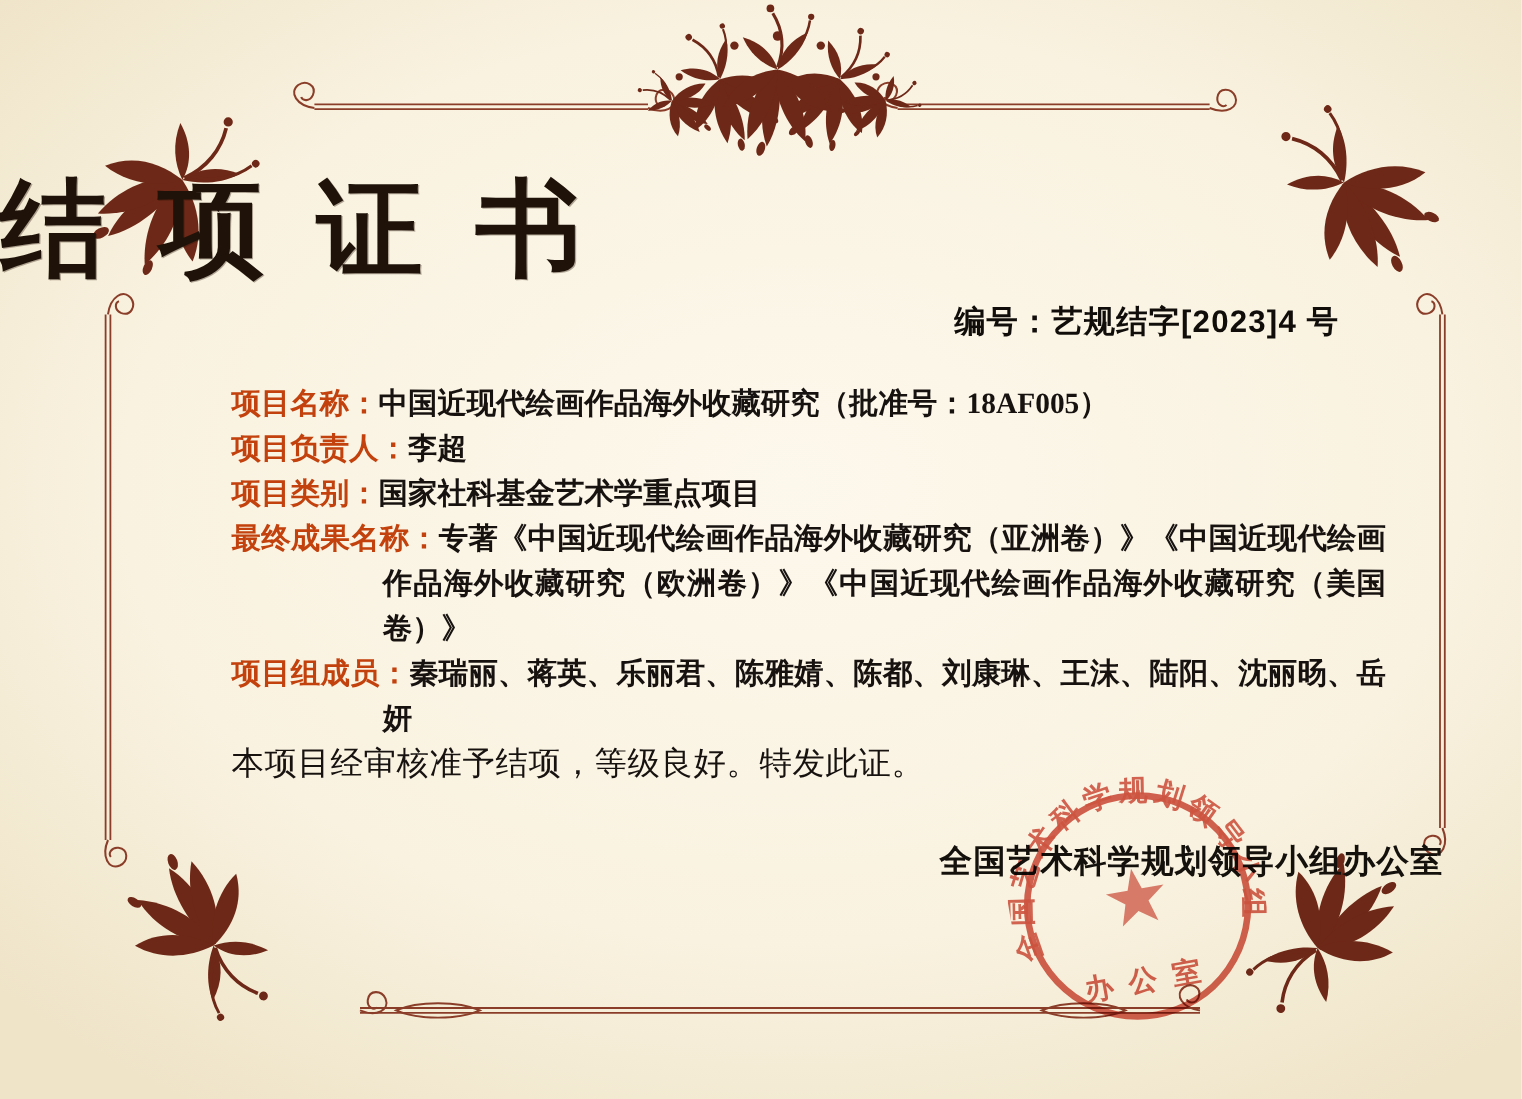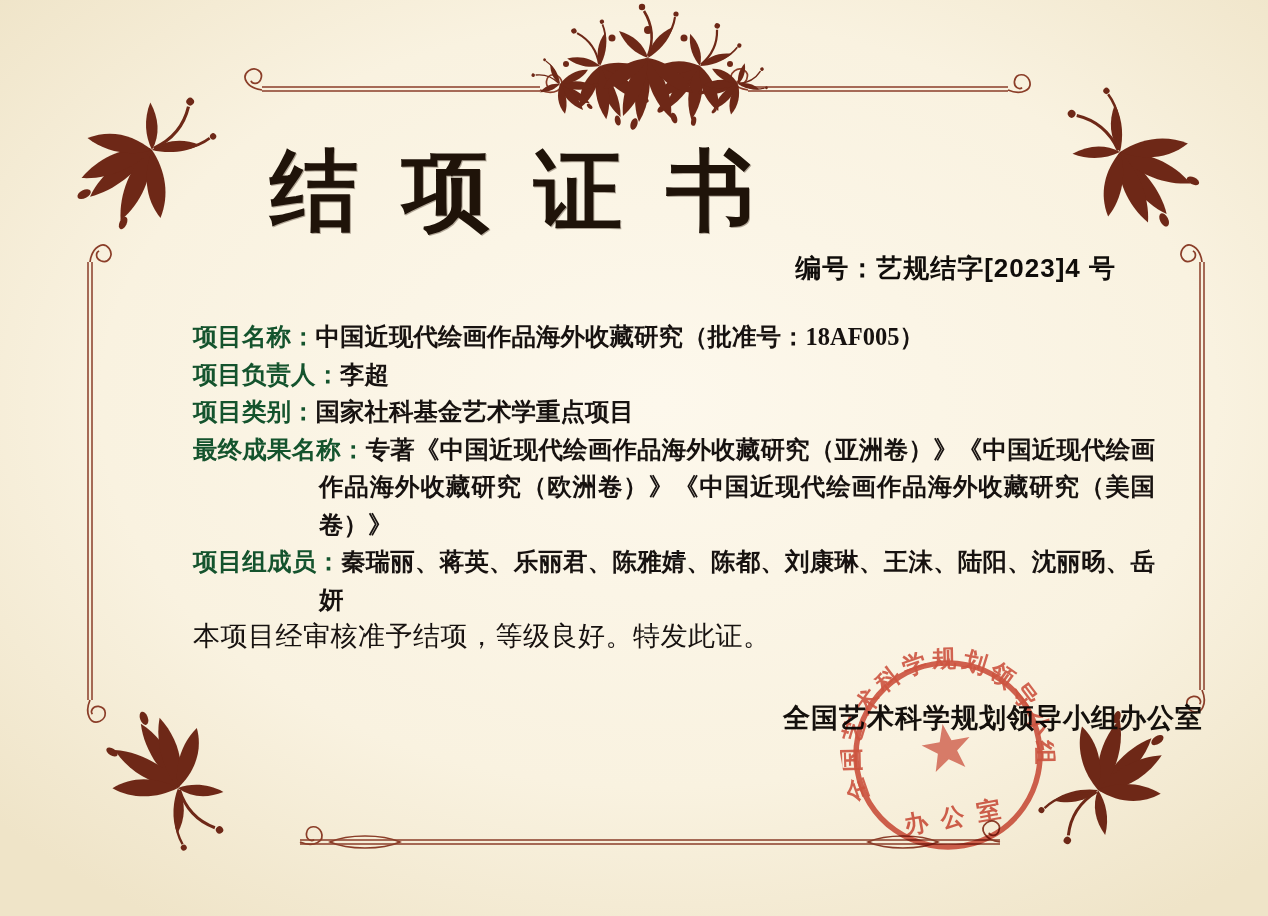--- a/index.html
+++ b/index.html
@@ -18,21 +18,21 @@
     color:var(--ink);
     background:
       radial-gradient(ellipse 900px 620px at 52% 44%, var(--bg-light) 0%, var(--bg) 62%, #efe4c8 100%);
   }
   .cert{position:relative;width:1268px;height:916px;}
 
   svg.frame{position:absolute;left:0;top:0;}
 
   .title-wrap{
     position:absolute;left:0;top:132px;width:1024px;
-    display:flex;justify-content:center;
+    display:flex;
   }
   .title-wrap .title-text{
     font-family:"DejaVu Serif", serif;
     font-weight:900;
     font-size:88px;
     letter-spacing:44px;
     margin-right:-44px;
     color:var(--title-ink);
     text-shadow:1px 1px 0 rgba(40,20,5,.35);
     white-space:nowrap;
@@ -49,21 +49,21 @@
     position:absolute;left:193px;top:318px;width:962px;
     font-size:24.5px;line-height:37.5px;
   }
   .fields .row{
     padding-left:126px;
     text-indent:-126px;
     text-align:justify;
   }
   .fields .lab{
     font-family:"Liberation Sans", sans-serif;
-    font-weight:700;color:#14532d;
+    font-weight:700;color:#c2410c;
   }
   .fields .val{
     font-family:"Liberation Serif", serif;
     color:var(--ink);
     font-weight:bold;
   }
 
   .statement{
     position:absolute;left:193px;top:618px;width:900px;
     font-size:27px;color:var(--ink);letter-spacing:.5px;

